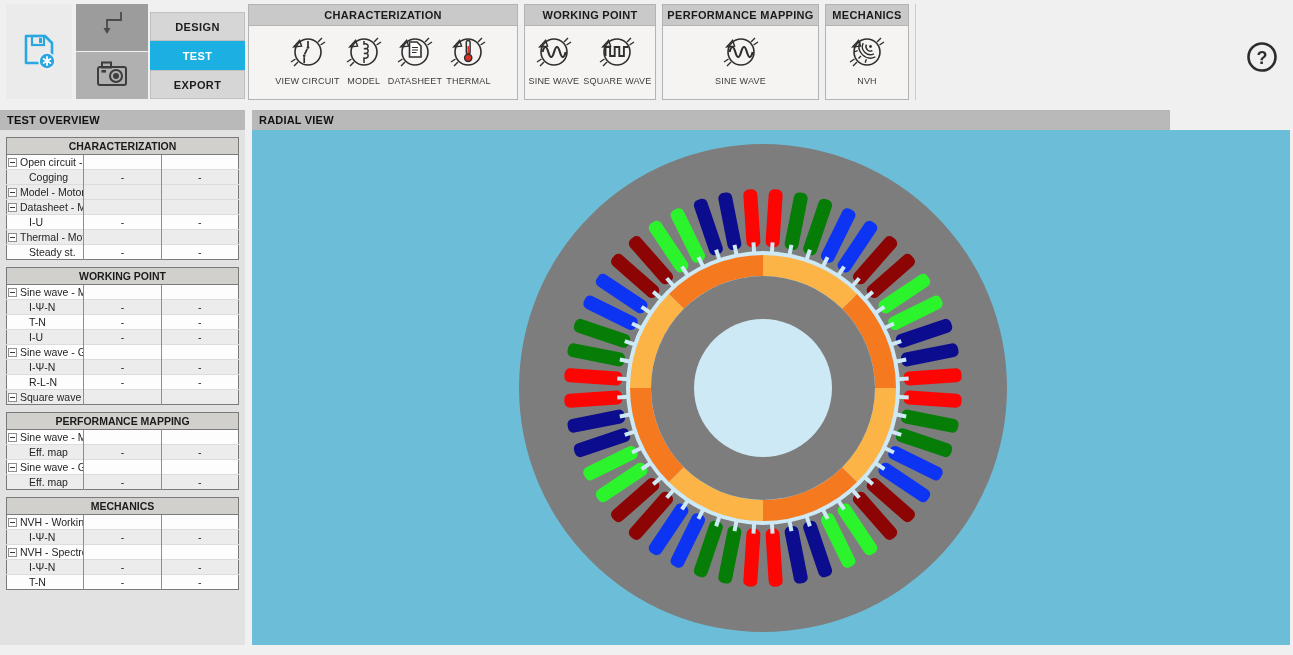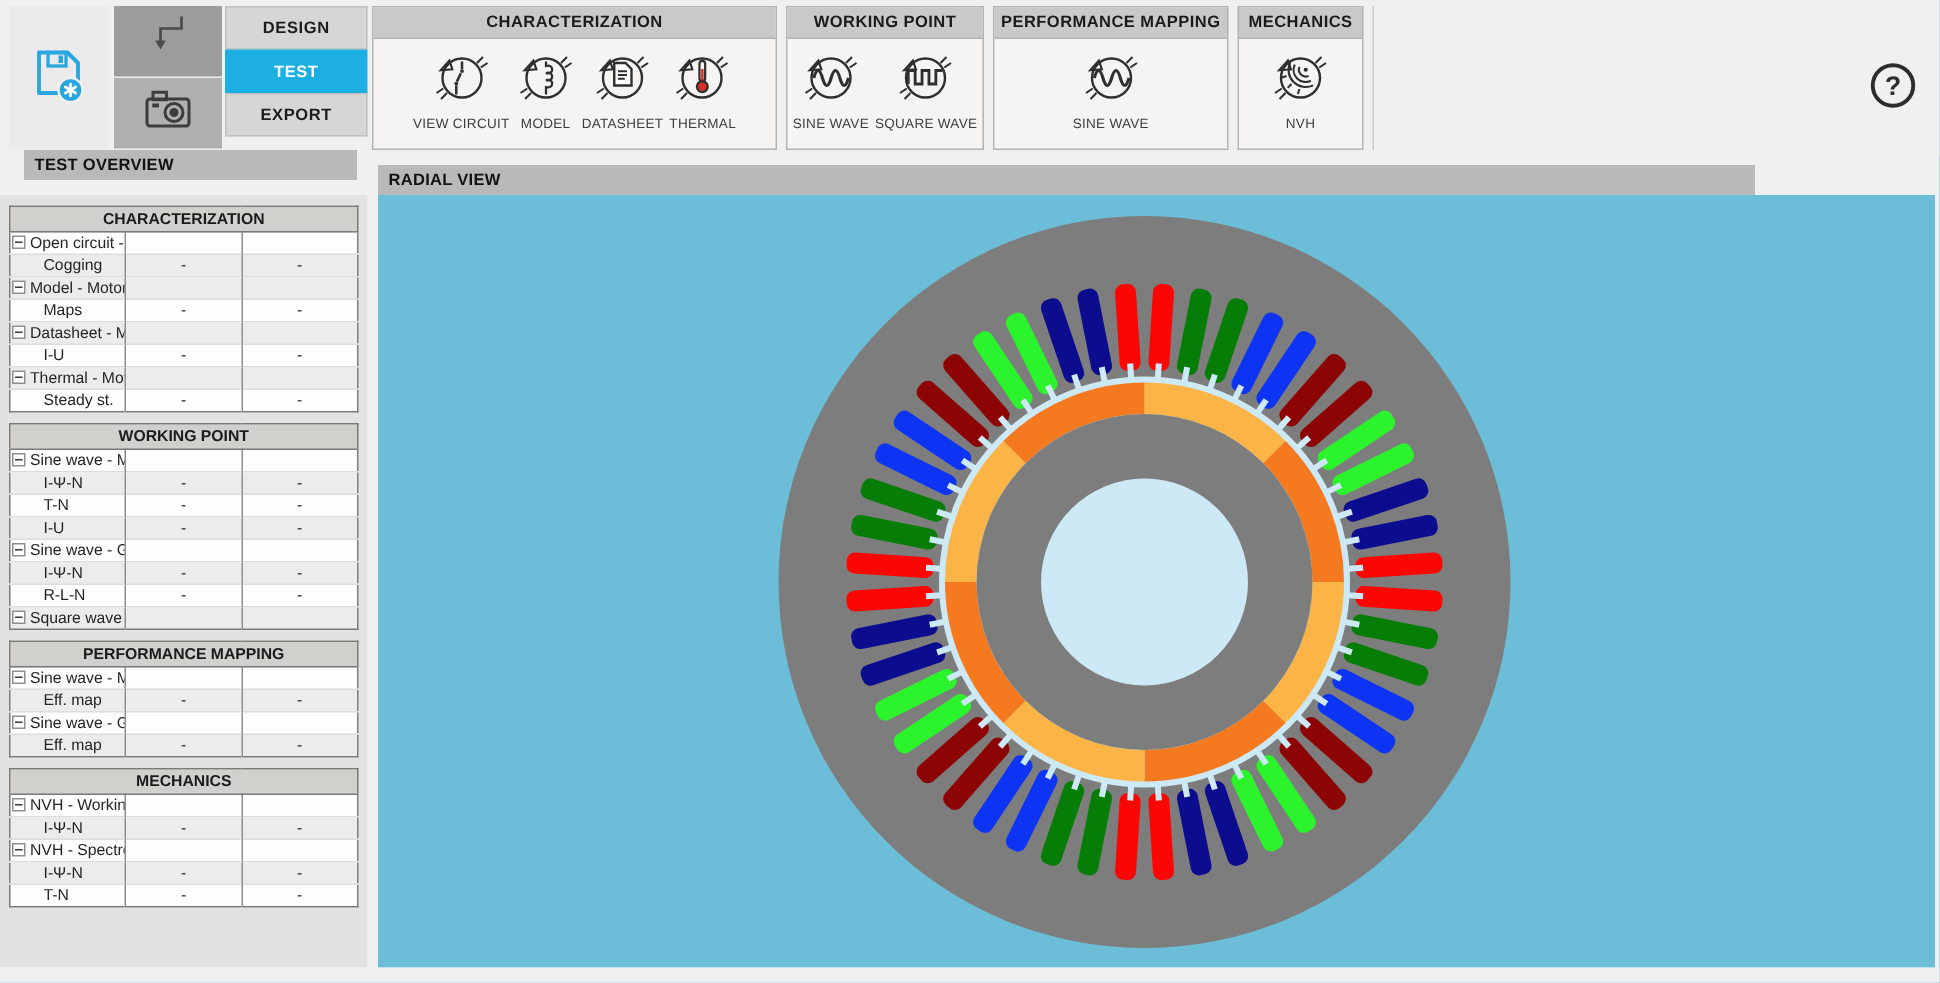--- a/index.html
+++ b/index.html
@@ -9,34 +9,34 @@
     font-family:"Liberation Sans",sans-serif;
     -webkit-font-smoothing:antialiased;
   }
   
   #toolbar{position:absolute;left:0;top:0;width:1293px;height:104px;background:#f0f0f0;}
   .save-slot{position:absolute;left:6px;top:4px;width:66px;height:95px;display:flex;align-items:center;justify-content:center;background:#ebebeb;cursor:pointer;}
   .btncol{position:absolute;left:76px;top:4px;width:72px;height:95px;}
   .toolbtn{width:72px;height:47px;display:flex;align-items:center;justify-content:center;box-sizing:border-box;}
   .toolbtn.dark{background:#9c9c9c;margin-bottom:1px;}
   .toolbtn.mid{background:#b0b0b0;}
-  .tabcol{position:absolute;left:150px;top:4px;width:95px;height:95px;display:flex;flex-direction:column;justify-content:flex-start;}
+  .tabcol{position:absolute;left:150px;top:4px;width:95px;height:95px;display:flex;flex-direction:column;justify-content:flex-end;}
   .tab{height:29px;display:flex;align-items:center;justify-content:center;font-size:11px;font-weight:bold;letter-spacing:.4px;color:#1d1d1d;background:#d6d6d6;border:1px solid #c0c0c0;box-sizing:border-box;cursor:pointer;}
   .tab.active{color:#ffffff;border:none;}
   #ribbon{position:absolute;left:248px;top:4px;height:96px;display:flex;gap:6px;}
   .rgroup{box-sizing:border-box;border:1px solid #b3b3b3;background:#f5f4f2;display:flex;flex-direction:column;}
   .gtitle{height:20px;line-height:20px;background:#c9c9c9;border-bottom:1px solid #b3b3b3;text-align:center;font-size:11px;font-weight:bold;letter-spacing:.3px;color:#1b1b1b;}
   .gbody{flex:1;display:flex;align-items:center;justify-content:center;padding:1px 2px 6px 2px;}
   .ritem{display:flex;flex-direction:column;align-items:center;padding:0 2px;cursor:pointer;}
   .rlabel{font-size:9px;color:#3c3c3c;white-space:nowrap;letter-spacing:.2px;margin-top:2px;}
   .ribbon-divider{position:absolute;left:915px;top:4px;width:1px;height:96px;background:#cccccc;}
   .help-btn{position:absolute;left:1245px;top:40px;width:34px;height:34px;cursor:pointer;}
   
-  .shl{position:absolute;left:0;top:100px;width:222px;height:20px;background:#b9b9b9;box-sizing:border-box;
-       font-size:11px;font-weight:bold;letter-spacing:.2px;color:#121212;line-height:20px;padding-left:7px;margin-left:16px;}
+  .shl{position:absolute;left:0;top:110px;width:245px;height:20px;background:#b9b9b9;box-sizing:border-box;
+       font-size:11px;font-weight:bold;letter-spacing:.2px;color:#121212;line-height:20px;padding-left:7px;}
   .shm{position:absolute;left:252px;top:110px;width:918px;height:20px;background:#b9b9b9;box-sizing:border-box;
        font-size:11px;font-weight:bold;letter-spacing:.2px;color:#121212;line-height:20px;padding-left:7px;}
   
   #leftpanel{position:absolute;left:0;top:130px;width:245px;height:515px;background:#e2e2e2;}
   table.ovtable{margin:7px 0 0 6px;width:233px;border-collapse:collapse;background:#fdfdfd;border:1px solid #7a7a7a;table-layout:fixed;}
   table.ovtable th{height:16px;background:#d2d0cd;border-bottom:1px solid #7a7a7a;font-size:10.5px;font-weight:bold;color:#1b1b1b;text-align:center;padding:0;}
   table.ovtable td{height:14px;font-size:10.5px;color:#242424;padding:0;border-top:1px solid #dcdcdc;white-space:nowrap;overflow:hidden;}
   table.ovtable tr.first td{border-top:none;}
   table.ovtable tr.alt{background:#ececec;margin-top:17px;}
   td.cname{width:134px;border-right:1px solid #8e8e8e;padding-left:2px;}
@@ -246,25 +246,20 @@
           <tr class="alt">
             <td class="cname indent">Cogging</td>
             <td class="cval">-</td>
             <td class="cval">-</td>
           </tr>
           <tr class="alt">
             <td class="cname"><span class="exp"></span>Model - Motor</td>
             <td class="cval"></td>
             <td class="cval"></td>
           </tr>
-          <tr class="">
-            <td class="cname indent">Maps</td>
-            <td class="cval">-</td>
-            <td class="cval">-</td>
-          </tr>
           <tr class="alt">
             <td class="cname"><span class="exp"></span>Datasheet - Motor</td>
             <td class="cval"></td>
             <td class="cval"></td>
           </tr>
           <tr class="">
             <td class="cname indent">I-U</td>
             <td class="cval">-</td>
             <td class="cval">-</td>
           </tr>

